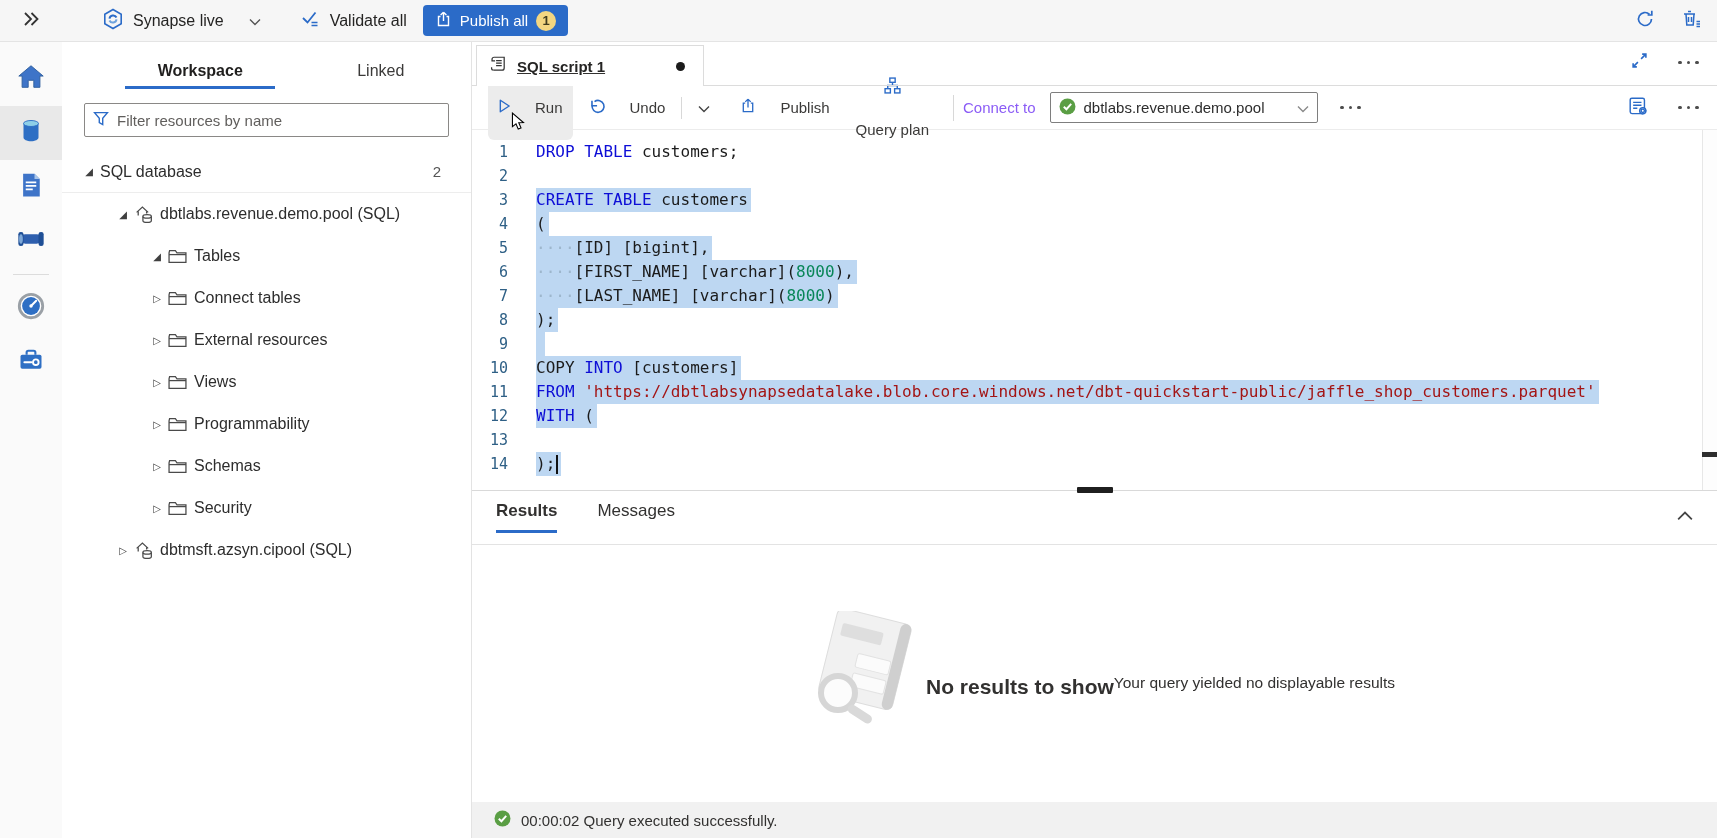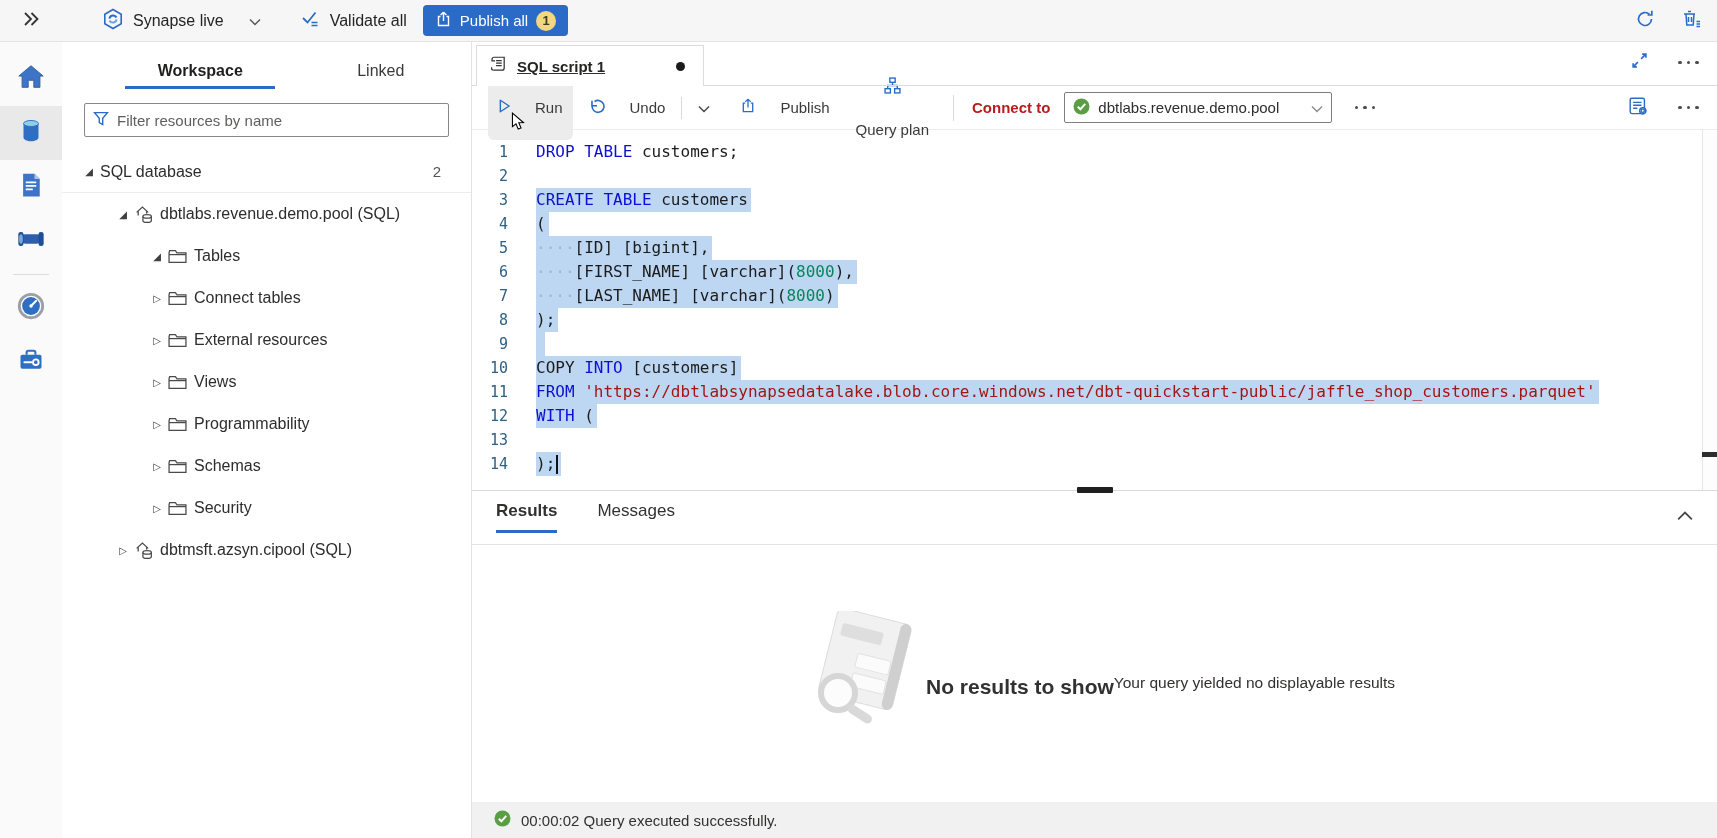--- a/index.html
+++ b/index.html
@@ -53,21 +53,21 @@
   .tabbar { height:44px; flex:none; border-bottom:1px solid #dcdcdc; display:flex; align-items:flex-end; position:relative; }
   .doc-tab { margin-left:4px; height:41px; background:#fff; border:1px solid #dcdcdc; border-bottom:none; margin-bottom:-1px; width:228px; display:flex; align-items:center; padding:0 12px; gap:10px; position:relative; z-index:2;text-decoration:underline; }
   .doc-tab .t-title { font-size:15px; font-weight:600; color:#252423; }
   .dirty-dot { width:9px; height:9px; background:#1b1b1b; border-radius:50%; margin-left:auto; margin-right:6px; }
   .tabbar-right { margin-left:auto; display:flex; align-items:center; gap:28px; margin-right:16px; margin-bottom:12px; }
 
   .toolbar { height:44px; flex:none; border-bottom:1px solid #ececec; display:flex; align-items:center; padding-left:16px; font-size:15px; color:#3b3a39; }
   .tbtn { display:flex; align-items:center; gap:24px; padding:23px 10px; border-radius:6px; cursor:default; }
   .tbtn.hover { background:#ececec; }
   .vsep { width:1px; height:22px; background:#d8d8d8; margin:0 6px; }
-  .connect-label { font-weight:700; color:#b91c1c; margin:0 14px 0 12px; }
+  .connect-label { font-weight:400; color:#8b5cf6; margin:0 14px 0 3px; }
   .pool-select { height:31px; border:1px solid #7e7e7e; border-radius:2px; display:flex; align-items:center; gap:8px; padding:0 8px; min-width:268px; background:#fff; }
   .pool-select .p-name { font-size:15px; color:#2d2d2d; }
   .pool-select .chev { margin-left:auto; }
   .toolbar-right { margin-left:auto; display:flex; align-items:center; gap:28px; margin-right:16px; }
   .dots { display:inline-flex; align-items:center; }
   .dots i { width:3.5px; height:3.5px; border-radius:50%; background:#4c4c4c; display:inline-block; margin:0 2.5px; }
 
   
   .code-area { height:360px; flex:none; position:relative; padding-top:10px; overflow:hidden; }
   .code-line { display:flex; height:24px; line-height:24px; font-family:"DejaVu Sans Mono","Liberation Mono",monospace; font-size:16px; }

